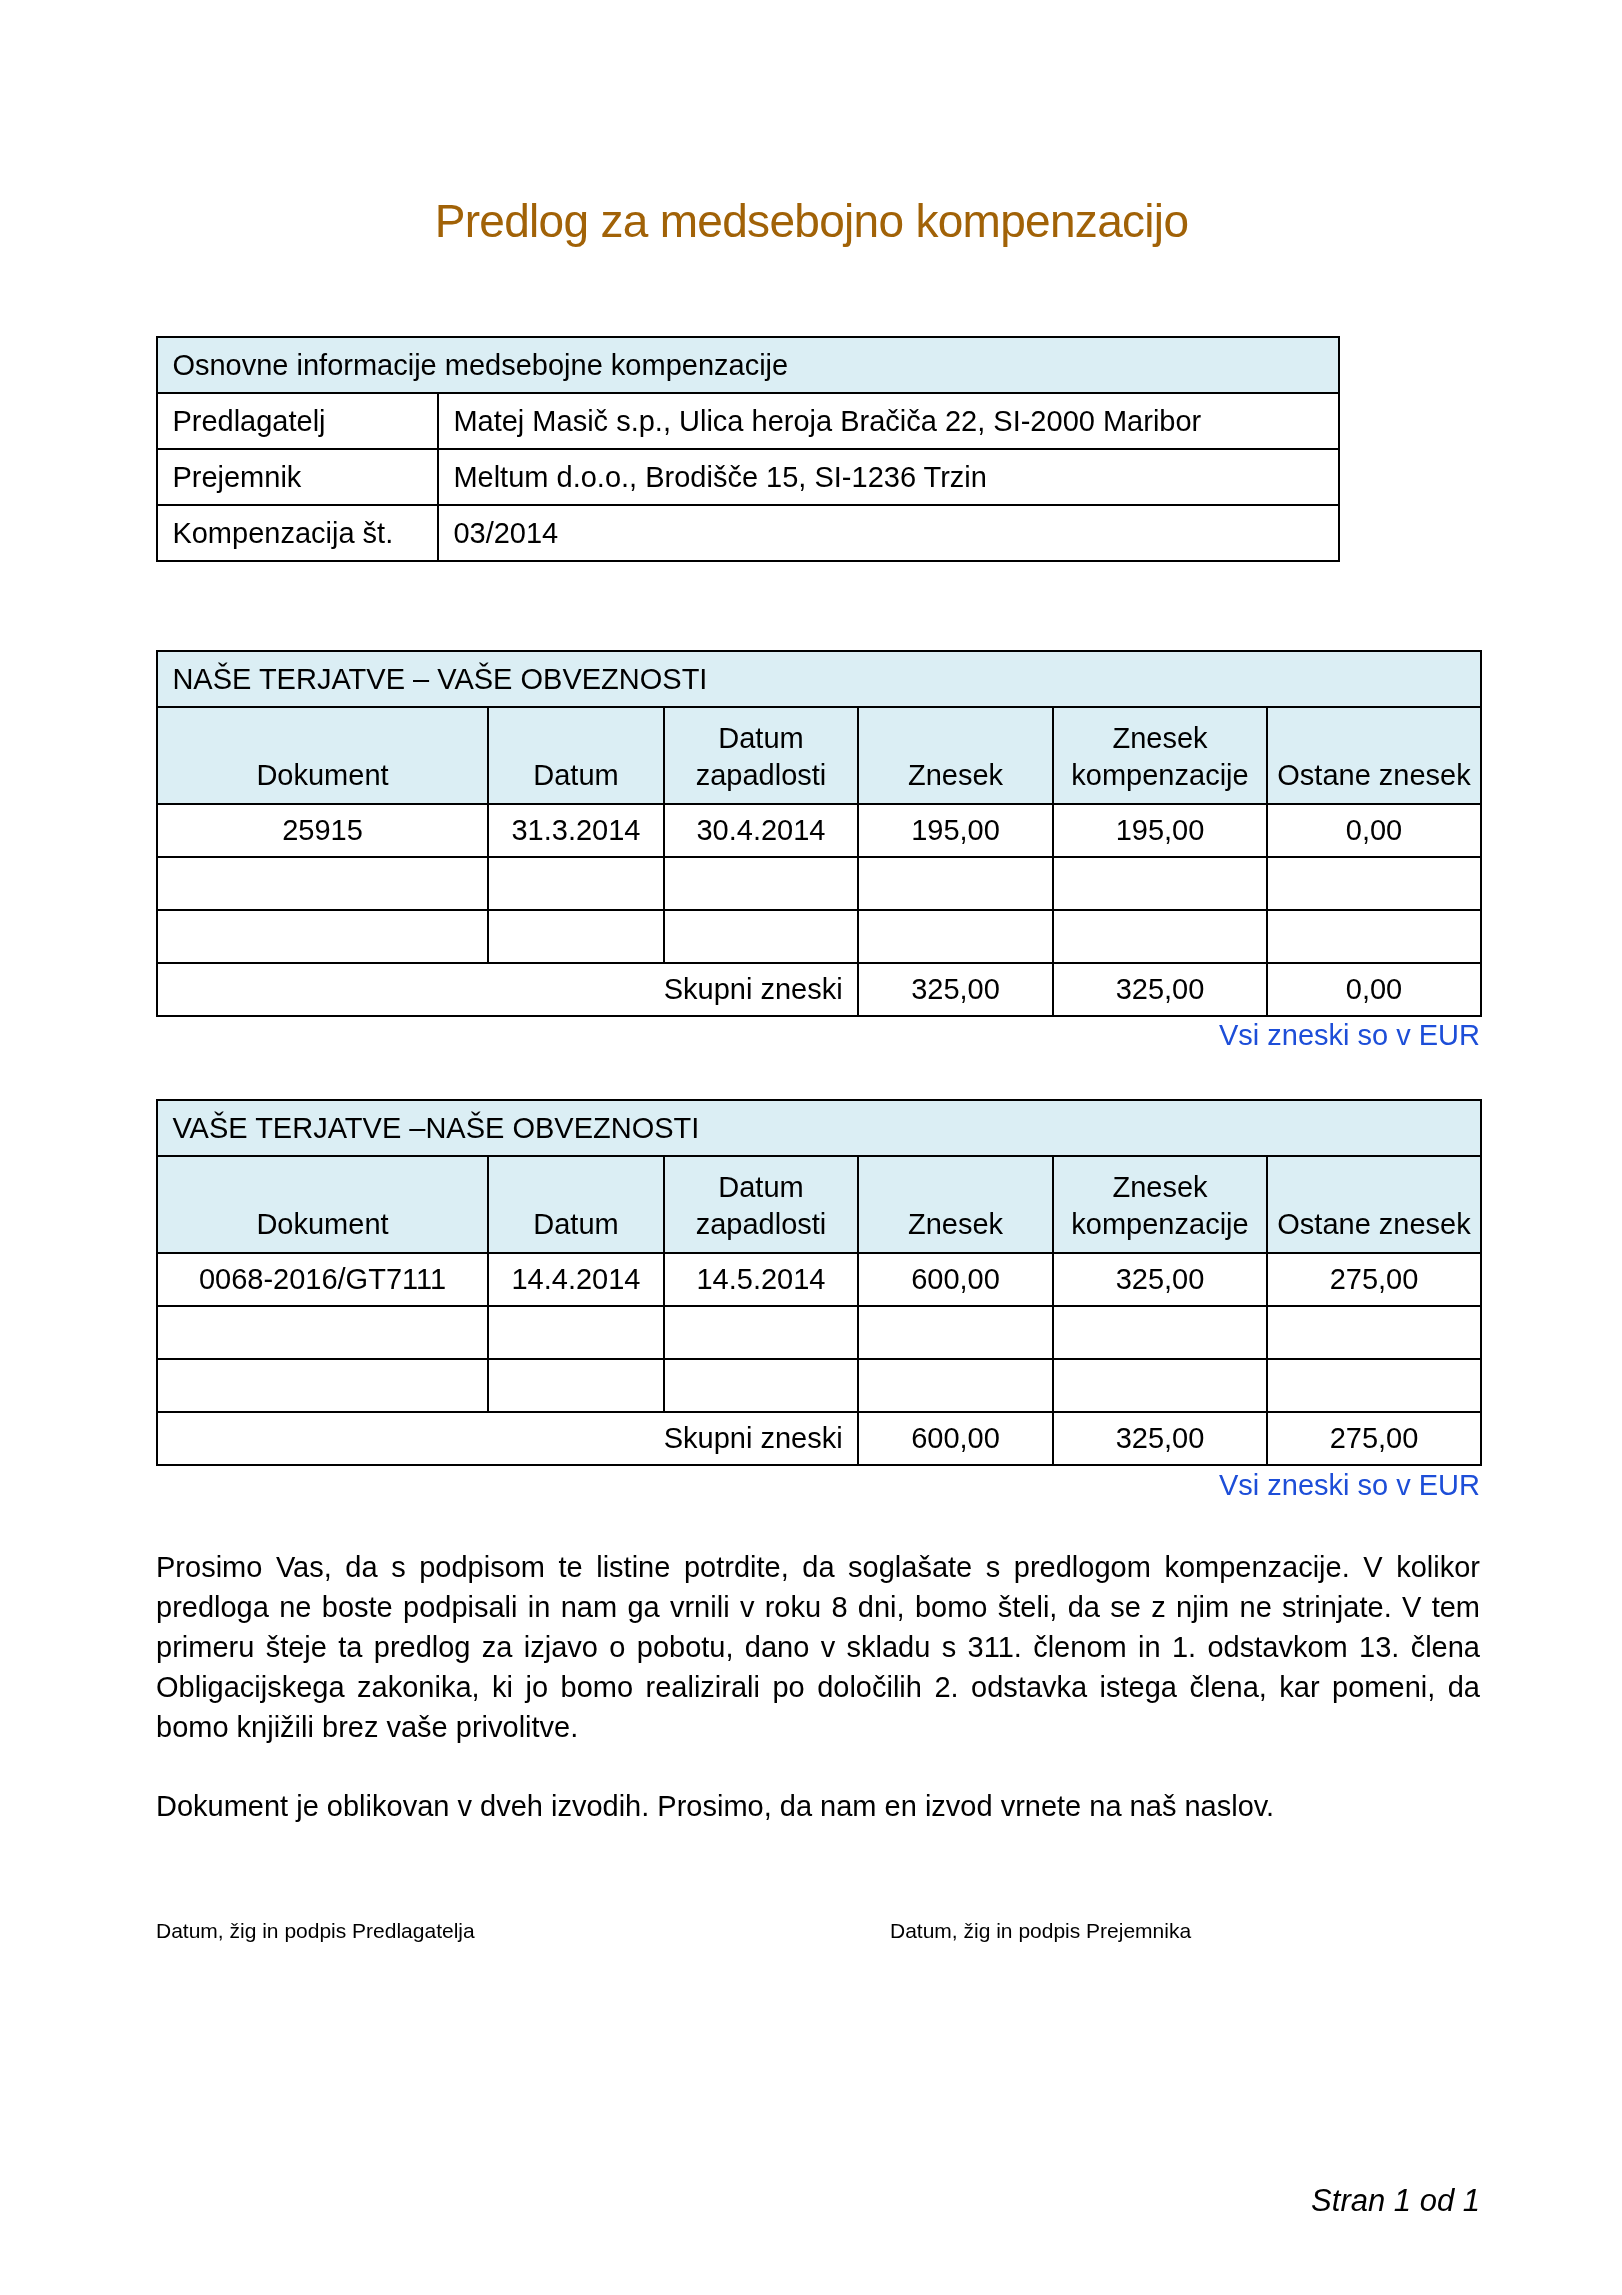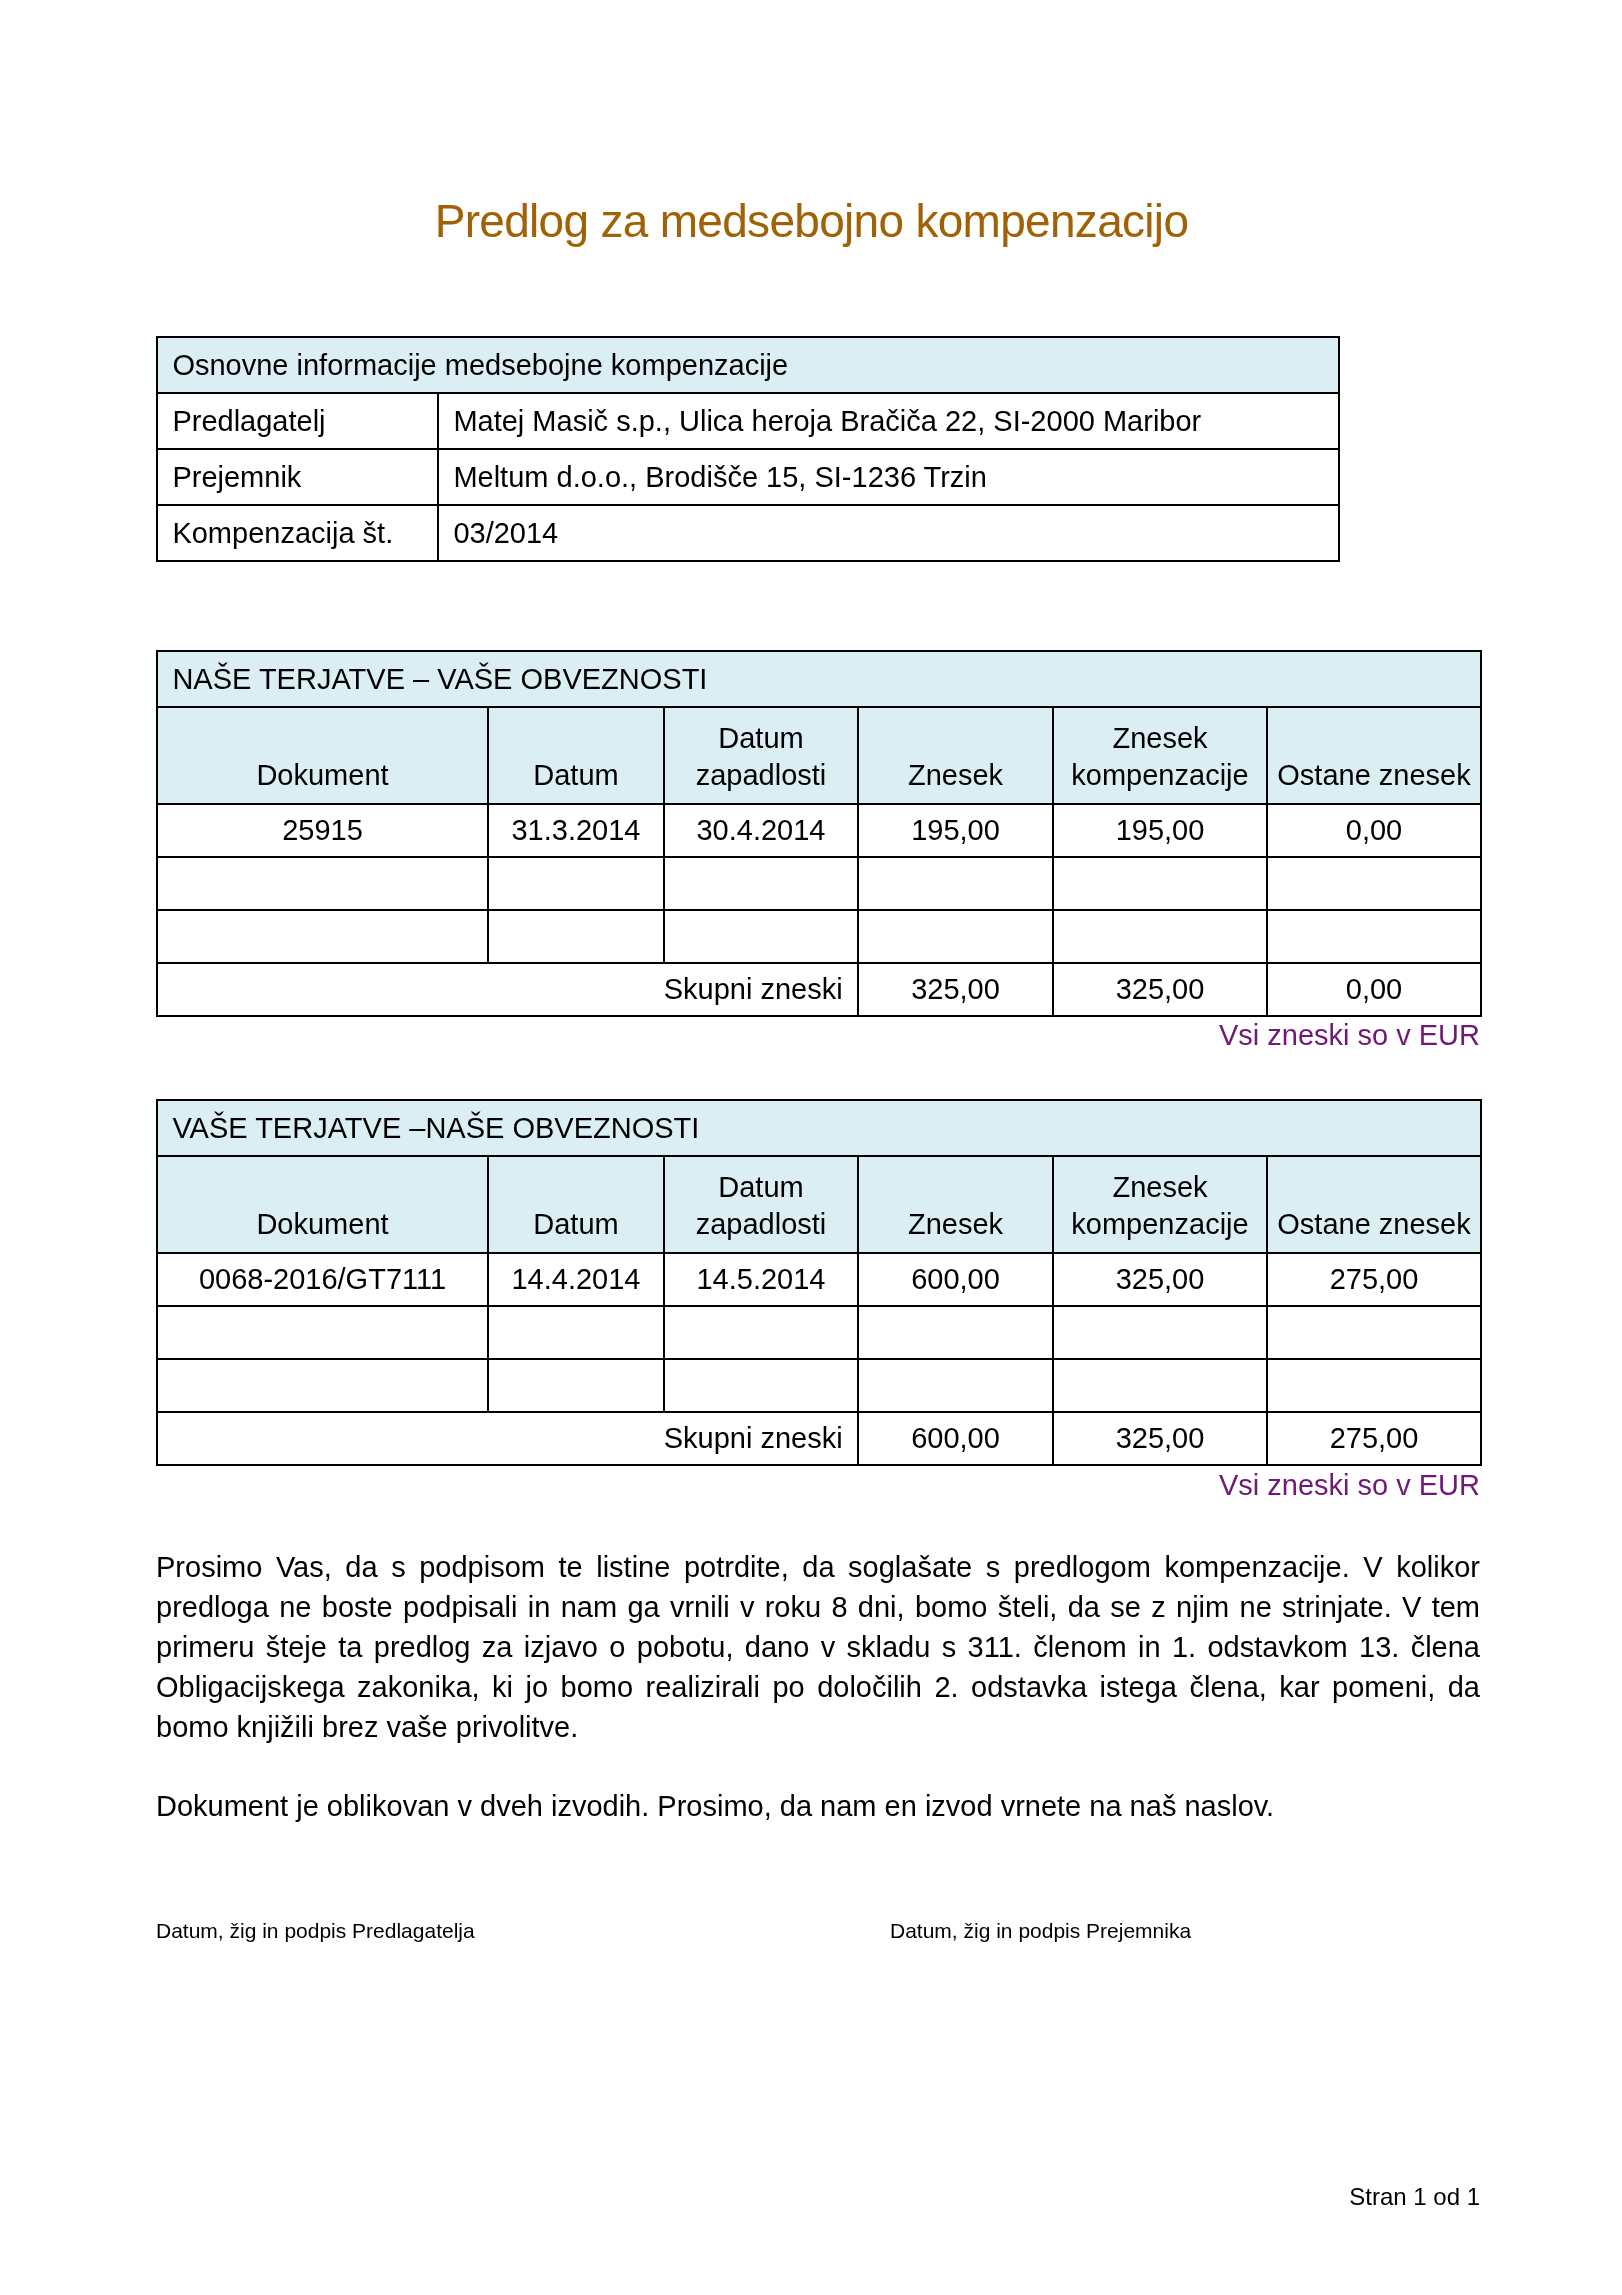--- a/index.html
+++ b/index.html
@@ -11,24 +11,24 @@
   #info-table { top: 336px; }
   #info-table td { height: 54px; }
   #info-table .label-col { width: 281px; }
   .cat-row td { height: 54px; text-align: left; margin-top: 48px; }
   .col-head th { height: 86px; text-align: center; vertical-align: bottom; padding: 0 3.9px 9.2px 3.9px; line-height: 37px; }
   .data-row td { height: 51px; text-align: center; }
   .total-row td { height: 51px; text-align: center; margin-top: 48px; }
   .total-row td.total-label { text-align: right; padding-right: 14.4px; }
   #claims-table { top: 650px; }
   #liab-table { top: 1099px; padding-left: 12px; }
-  .currency-note { position: absolute; right: 143px; font-size: 29px; color: #701a75; }
+  .currency-note { position: absolute; right: 143px; font-size: 29px; color: #1d4ed8; }
   .para { position: absolute; left: 156px; width: 1324px; font-size: 29px; line-height: 40px; text-align: justify; }
   .sig { position: absolute; font-size: 21px; top: 1919px; }
-  .footer { position: absolute; top: 2183px; right: 143px; font-size: 24px; }
+  .footer { position: absolute; top: 2183px; right: 143px; font-size: 31px; font-style: italic; }
 </style>
 </head>
 <body>
 
 <div class="page-title">Predlog za medsebojno kompenzacijo</div>
 
 <table id="info-table">
   <colgroup>
       <col class="label-col" style="width:281px">
       <col>

